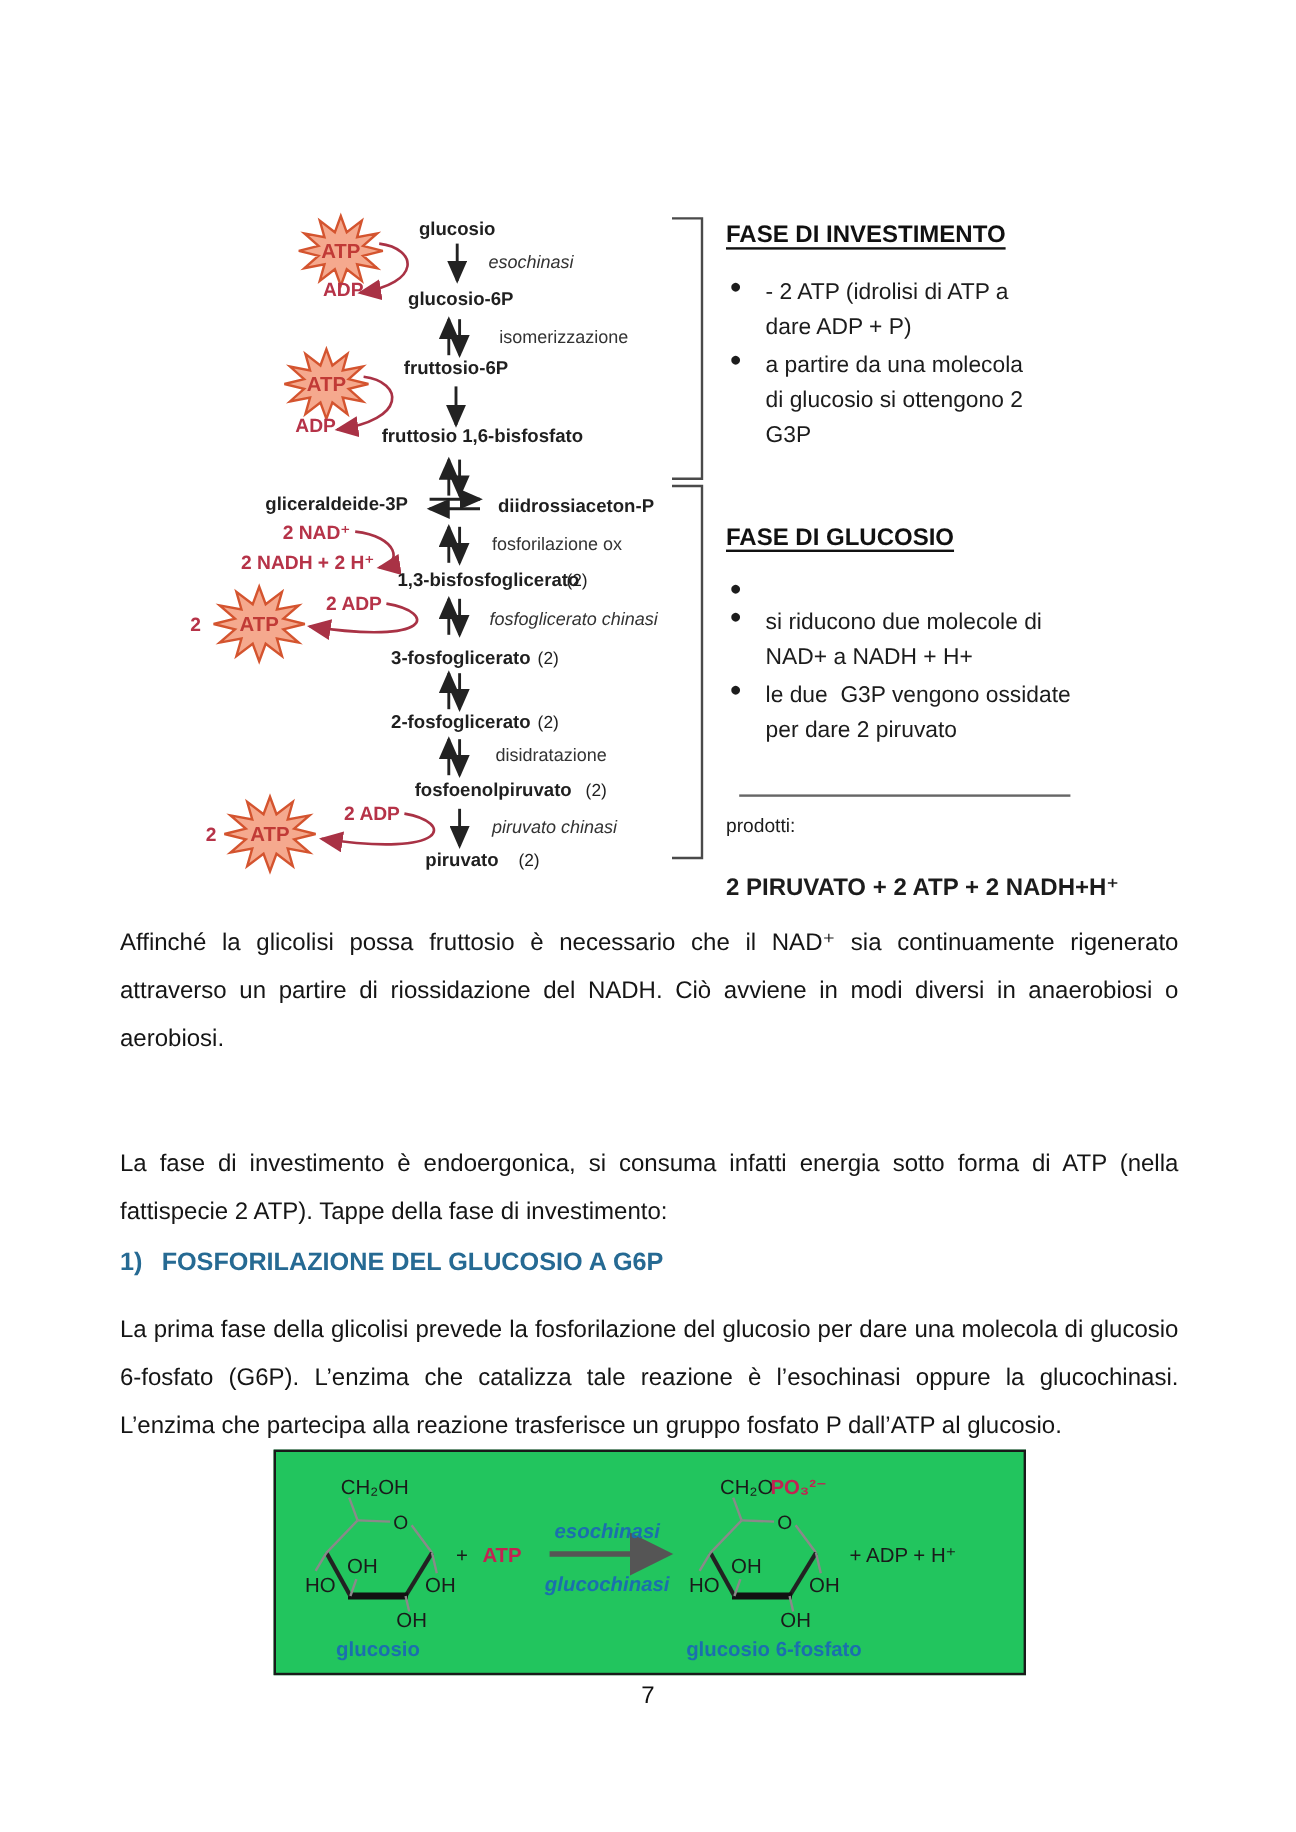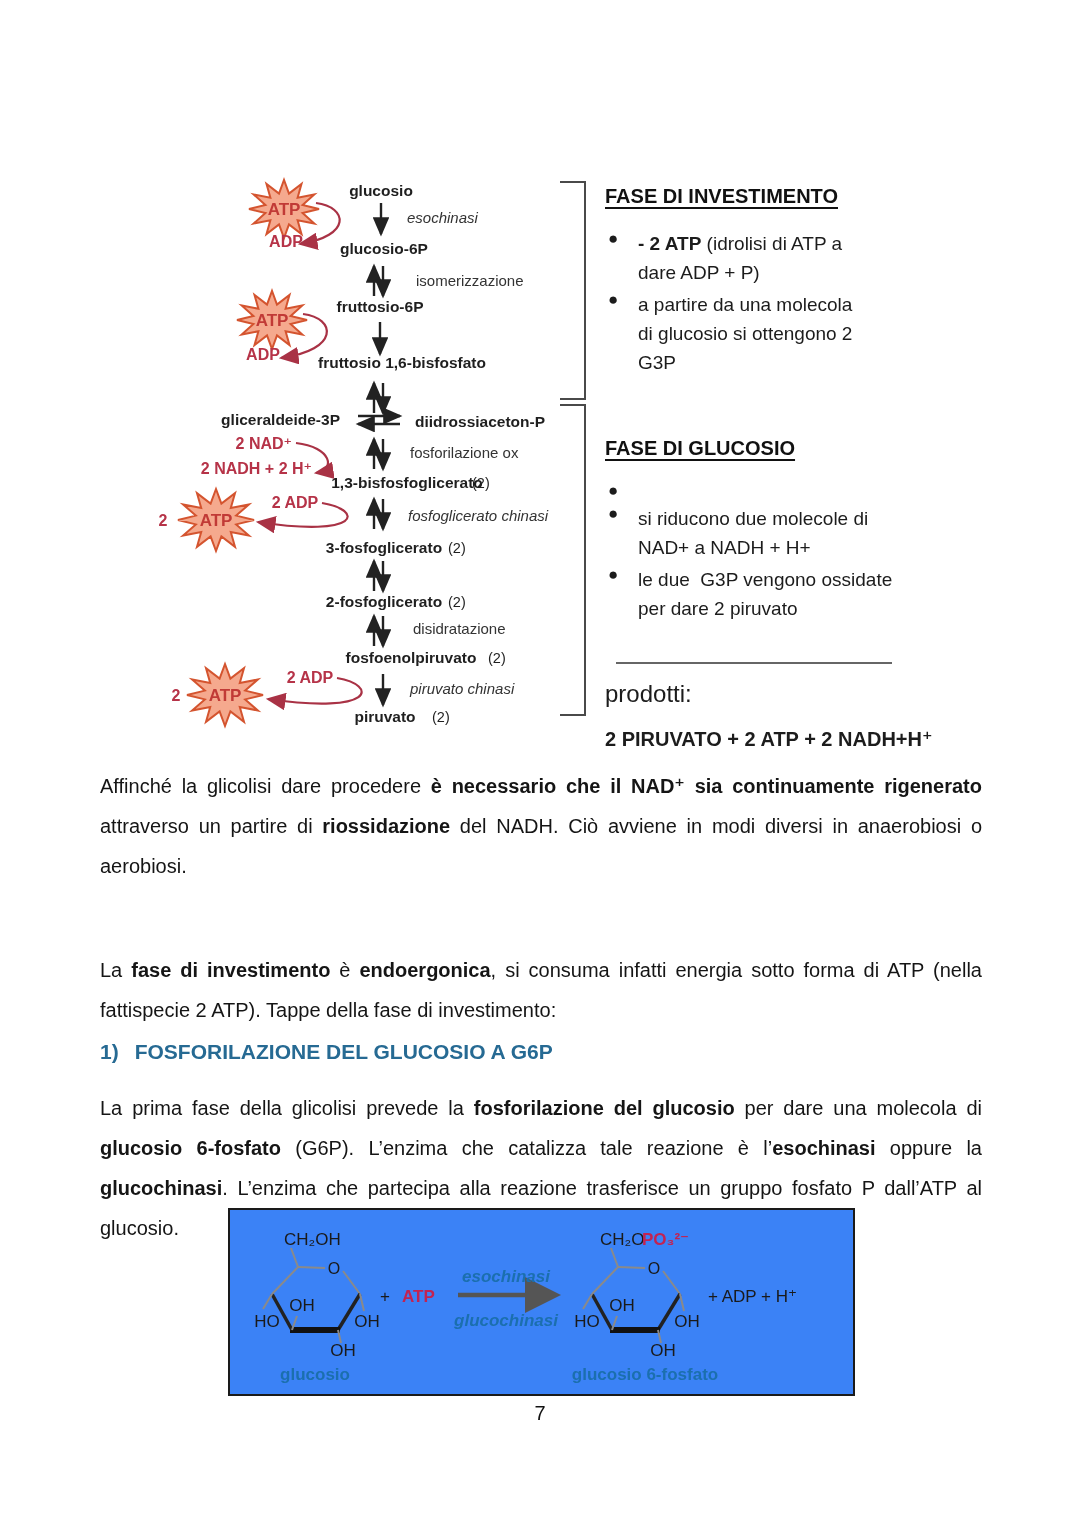--- a/index.html
+++ b/index.html
@@ -1,18 +1,18 @@
 <!DOCTYPE html>
 <html style="--ink: #1a1a1a; --red: #E11D1D; --blue: #266A93; --crimson: #C22352; --figblue: #1B6FAE; --starfill: #F5A98E; --starstroke: #D4542F; --atptext: #C13A36; --redtext: #B63348; --arrowred: #A93245;"><head>
 <meta charset="utf-8">
 <style>
   html,body{margin:0;padding:0;background:#fff;}
   .page{position:relative;width:1080px;height:1527px;background:#ffffff;overflow:hidden;
         font-family:"Liberation Sans","DejaVu Sans",sans-serif;color:var(--ink);}
-  .b{font-weight:bold;}
+  .b{font-weight:normal;}
   .abs{position:absolute;}
 
   
   svg{font-family:"Liberation Sans","DejaVu Sans",sans-serif;}
   .met{font-size:15.5px;font-weight:bold;fill:#1f1f1f;}
   .cnt{font-size:14.5px;fill:#1f1f1f;}
   .enz{font-size:15px;fill:#333;}
   .enzi{font-style:italic;}
   .red-lab{font-size:16px;font-weight:bold;fill:var(--redtext);}
   .atp-lab{font-size:17px;font-weight:bold;fill:var(--atptext);}
@@ -23,33 +23,33 @@
 
   
   .rightcol{left:600px;top:185px;width:410px;height:590px;font-size:19px;color:#1c1c1c;}
   .col-title{position:absolute;font-weight:bold;font-size:20px;text-decoration:underline;
              text-underline-offset:4px;color:#111;}
   .bullets{position:absolute;left:8px;width:300px;}
   .bullet-row{display:flex;margin-bottom:3px;}
   .bullet{width:30px;flex:none;font-size:17px;}
   .bullet-text{white-space:pre-wrap;line-height:29px;width:272px;}
   .sep{position:absolute;left:16px;width:276px;border-top:2px solid #666;height:0;}
-  .prodotti{position:absolute;font-size:24px;}
+  .prodotti{position:absolute;font-size:16px;}
   .products{position:absolute;font-size:20px;font-weight:bold;}
 
   
   .para{position:absolute;left:100px;width:882px;margin:0;text-align:justify;
         font-size:20px;line-height:40px;color:#151515;}
   .h-red{position:absolute;left:100px;margin:0;font-size:26px;font-weight:bold;color:var(--red);}
   .h-red .ht{text-decoration:underline;text-underline-offset:5px;margin-left:14px;}
   .h-blue{position:absolute;left:100px;margin:0;font-size:21px;font-weight:bold;color:var(--blue);}
   .h-blue .ht{margin-left:16px;}
 
   
-  .figure-box{left:228px;top:1208px;width:627px;height:188px;border:2px solid #1a1a1a;box-sizing:border-box;background:#3b82f6;}
+  .figure-box{left:228px;top:1208px;width:627px;height:188px;border:2px solid #1a1a1a;box-sizing:border-box;background:#22c55e;}
   .bthin{stroke:#8a8a8a;stroke-width:2;}
   .bmed{stroke:#222;stroke-width:3.5;}
   .bthick{stroke:#111;stroke-width:6;}
   .fig-arrow{stroke:#555;stroke-width:4.5;}
   .ftxt{font-size:17px;fill:#1a1a1a;}
   .fsm{font-size:16px;}
   .fblue{fill:var(--figblue);font-weight:bold;}
   .fital{font-style:italic;}
   .fcrim{fill:var(--crimson);font-weight:bold;}
 
@@ -172,21 +172,21 @@
         <span class="bullet-text"><span>le due  G3P vengono ossidate
 per dare 2 piruvato</span></span>
       </div>
     </div>
 
     <div class="sep" style="top:477px;"></div>
     <div class="prodotti" style="left:5px;top:495px;">prodotti:</div>
     <div class="products" style="left:5px;top:542px;text-align:center;">2 PIRUVATO + 2 ATP + 2 NADH+H⁺</div>
   </div>
 
-  <p class="para" style="top:766px;"><span>Affinché la glicolisi dare procedere </span><span class="b">è necessario che il NAD⁺ sia continuamente rigenerato</span><span> attraverso un partire di </span><span class="b">riossidazione</span><span> del NADH. Ciò avviene in modi diversi in anaerobiosi o aerobiosi.</span></p>
+  <p class="para" style="top:766px;"><span>Affinché la glicolisi possa fruttosio </span><span class="b">è necessario che il NAD⁺ sia continuamente rigenerato</span><span> attraverso un partire di </span><span class="b">riossidazione</span><span> del NADH. Ciò avviene in modi diversi in anaerobiosi o aerobiosi.</span></p>
 
 
   <p class="para" style="top:950px;"><span>La </span><span class="b">fase di investimento</span><span> è </span><span class="b">endoergonica</span><span>, si consuma infatti energia sotto forma di ATP (nella fattispecie 2 ATP). Tappe della fase di investimento:</span></p>
 
   <h3 class="h-blue" style="top:1040px;">
     <span class="hn">1)</span><span class="ht">FOSFORILAZIONE DEL GLUCOSIO A G6P</span>
   </h3>
 
   <p class="para" style="top:1088px;"><span>La prima fase della glicolisi prevede la </span><span class="b">fosforilazione del glucosio</span><span> per dare una molecola di </span><span class="b">glucosio 6-fosfato</span><span> (G6P). L’enzima che catalizza tale reazione è l’</span><span class="b">esochinasi</span><span> oppure la </span><span class="b">glucochinasi</span><span>. L’enzima che partecipa alla reazione trasferisce un gruppo fosfato P dall’ATP al glucosio.</span></p>
 

